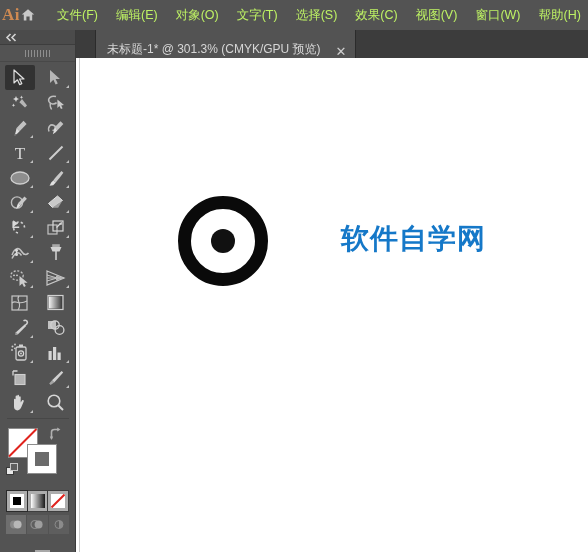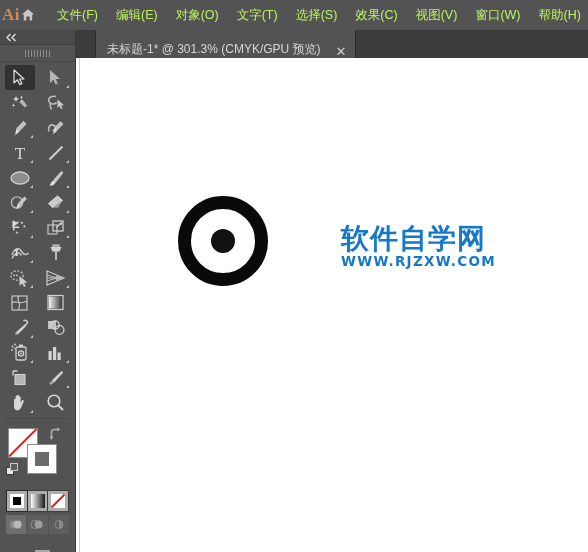--- a/index.html
+++ b/index.html
@@ -320,21 +320,20 @@
   <div class="canvas-area">
     <div class="canvas-gutter"></div>
 
     <div class="artwork">
       <div class="ring"></div>
       <div class="center-dot"></div>
     </div>
 
     <div class="watermark">
       <div class="wm-cn">软件自学网</div>
-      <div class="wm-en">WWW.RJZXW.COM</div>
     </div>
   </div>
 
   <div class="toolbar">
 
     <div class="tb-collapse">
       <svg width="13" height="9" viewBox="0 0 13 9">
         <path d="M5.5 1 L2 4.5 L5.5 8" fill="none" stroke="#d2d2d2" stroke-width="1.6"></path>
         <path d="M10.5 1 L7 4.5 L10.5 8" fill="none" stroke="#d2d2d2" stroke-width="1.6"></path>
       </svg>

